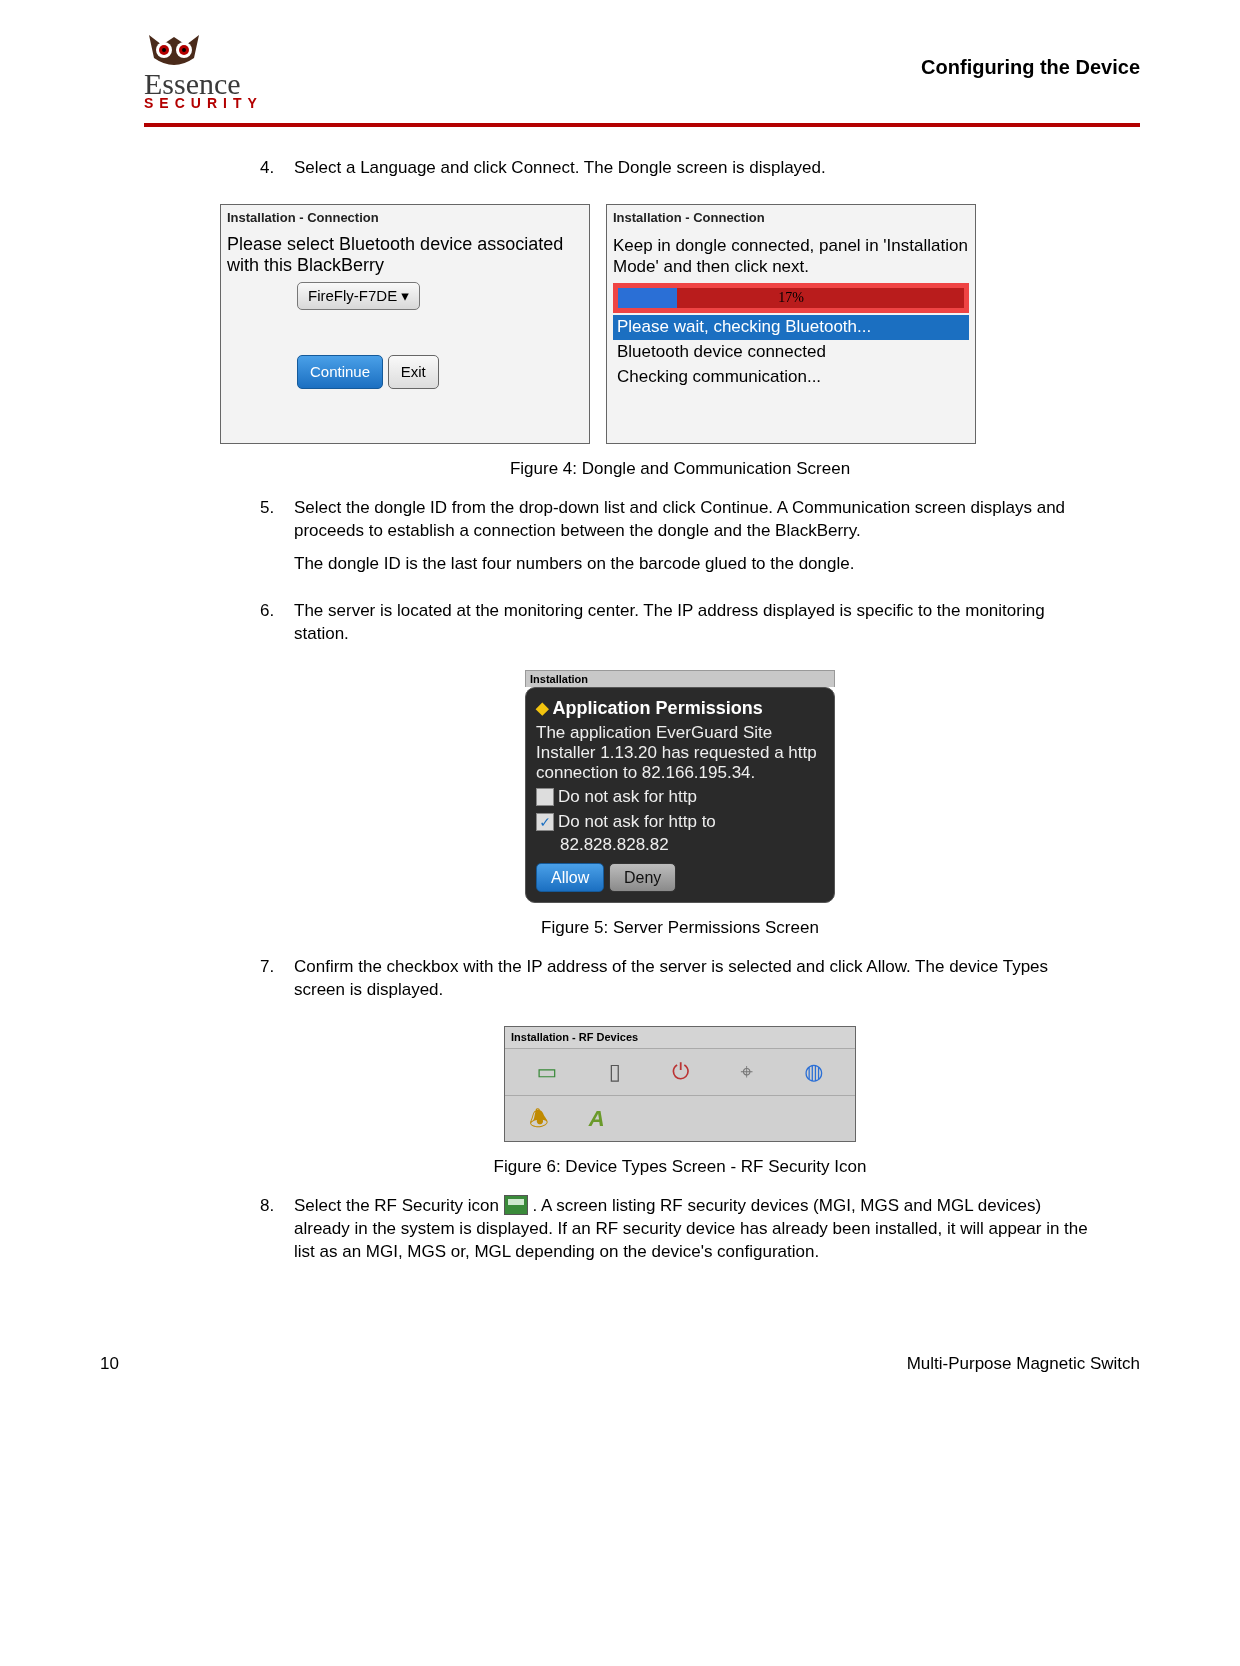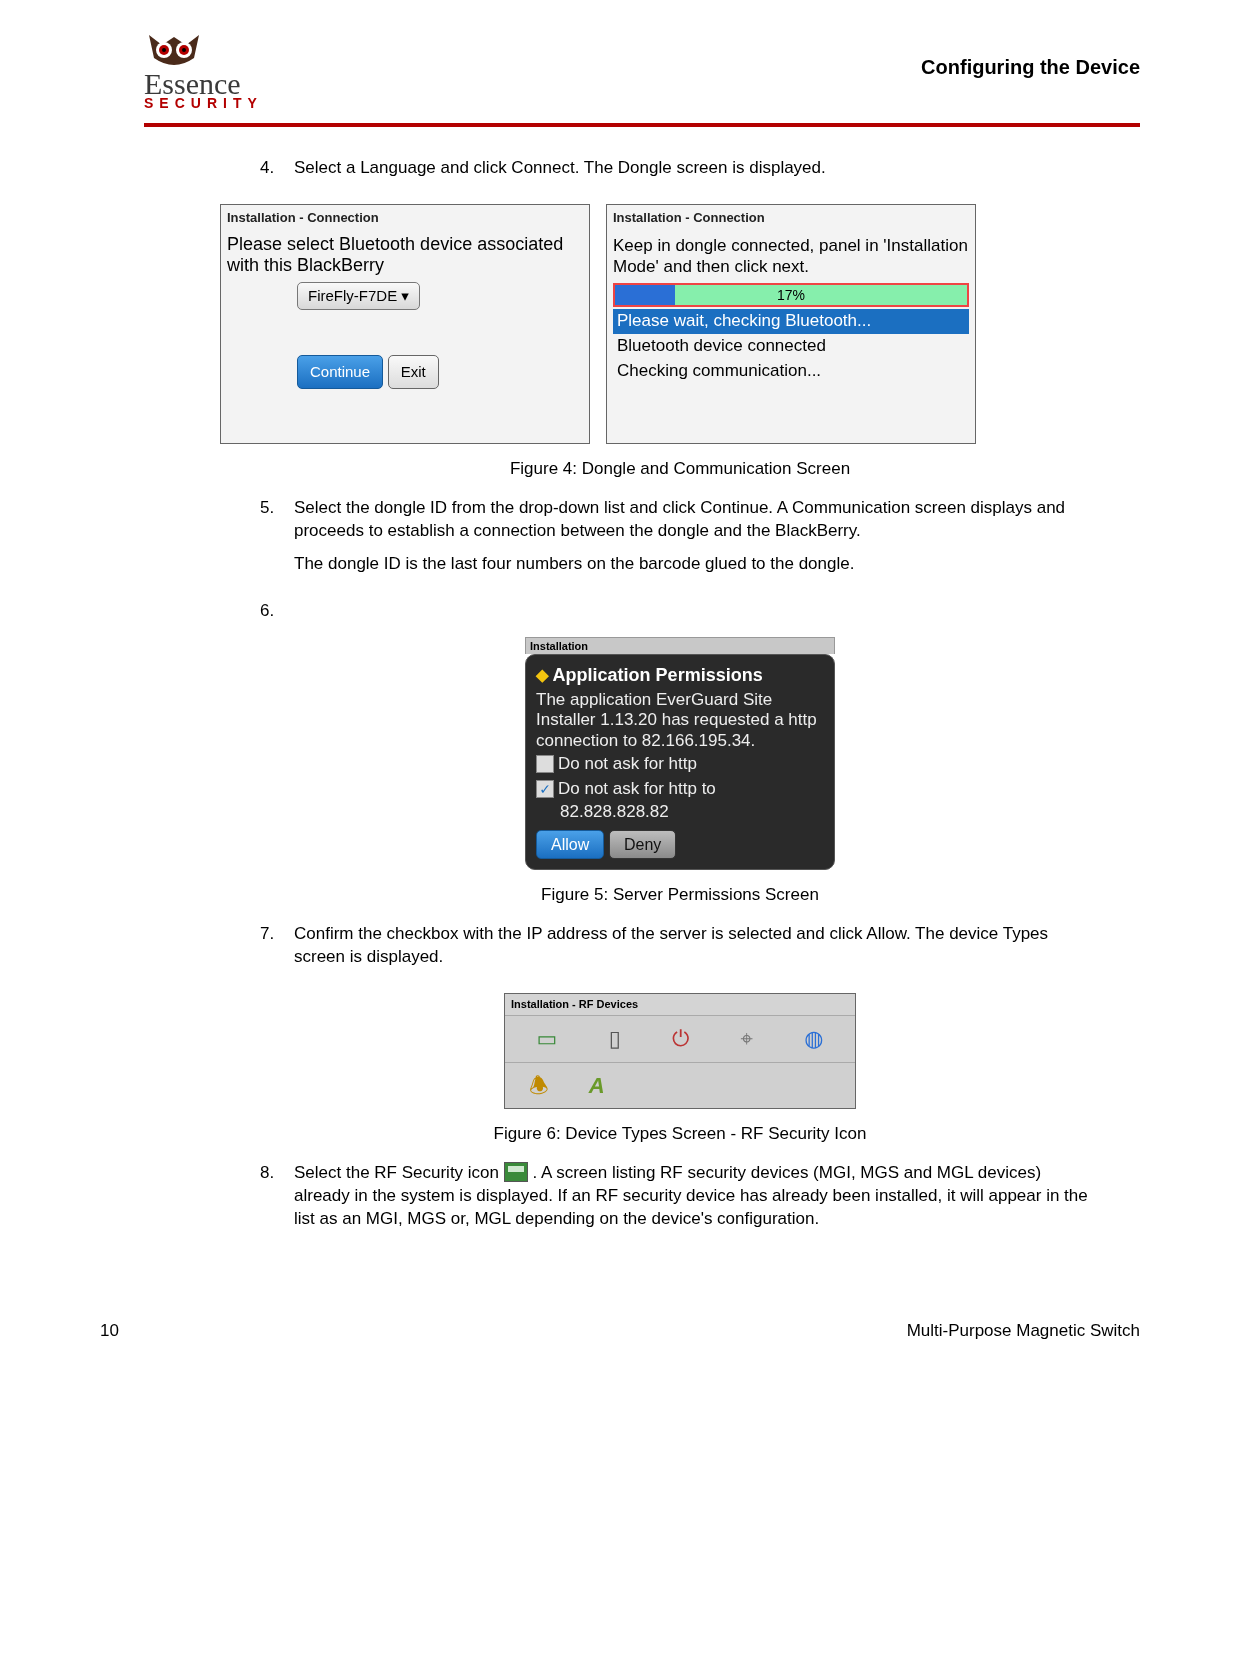--- a/index.html
+++ b/index.html
@@ -137,26 +137,27 @@
     border-color: #155a9a;
   }
   .bb-right-msg {
     font-size: 17px;
     margin-top: 10px;
     line-height: 1.2;
   }
   .bb-progress {
     margin-top: 6px;
     height: 20px;
-    border: 2px solid #ef4444;
-    background: #86efac;
+    border: 5px solid #ef4444;
+    background: #b91c1c;
     position: relative;
     font-size: 14px;
     text-align: center;
     line-height: 20px;
+    font-family: Liberation Serif, serif;
   }
   .bb-progress-fill {
     position: absolute;
     left: 0; top: 0; bottom: 0;
     width: 17%;
     background: #2a6fd6;
   }
   .bb-progress-label {
     position: relative;
   }
@@ -359,20 +360,21 @@
       <div class="step-num">5.</div>
       <div class="step-body">
         <p>Select the dongle ID from the drop-down list and click Continue. A Communication screen displays and proceeds to establish a connection between the dongle and the BlackBerry.</p>
         <p>The dongle ID is the last four numbers on the barcode glued to the dongle.</p>
       </div>
     </div>
 
     <div class="step">
       <div class="step-num">6.</div>
       <div class="step-body">
+        <p>The server is located at the monitoring center. The IP address displayed is specific to the monitoring station.</p>
       </div>
     </div>
 
     <div class="figure">
       <div class="perm-outer">
         <div class="perm-bar">Installation</div>
         <div class="perm-dialog">
           <div class="perm-title"><span class="perm-shield">⬥</span><span>Application Permissions</span></div>
           <div style="line-height:1.2; margin-top:2px;">The application EverGuard Site Installer 1.13.20 has requested a http connection to 82.166.195.34.</div>
           <div class="perm-check">

